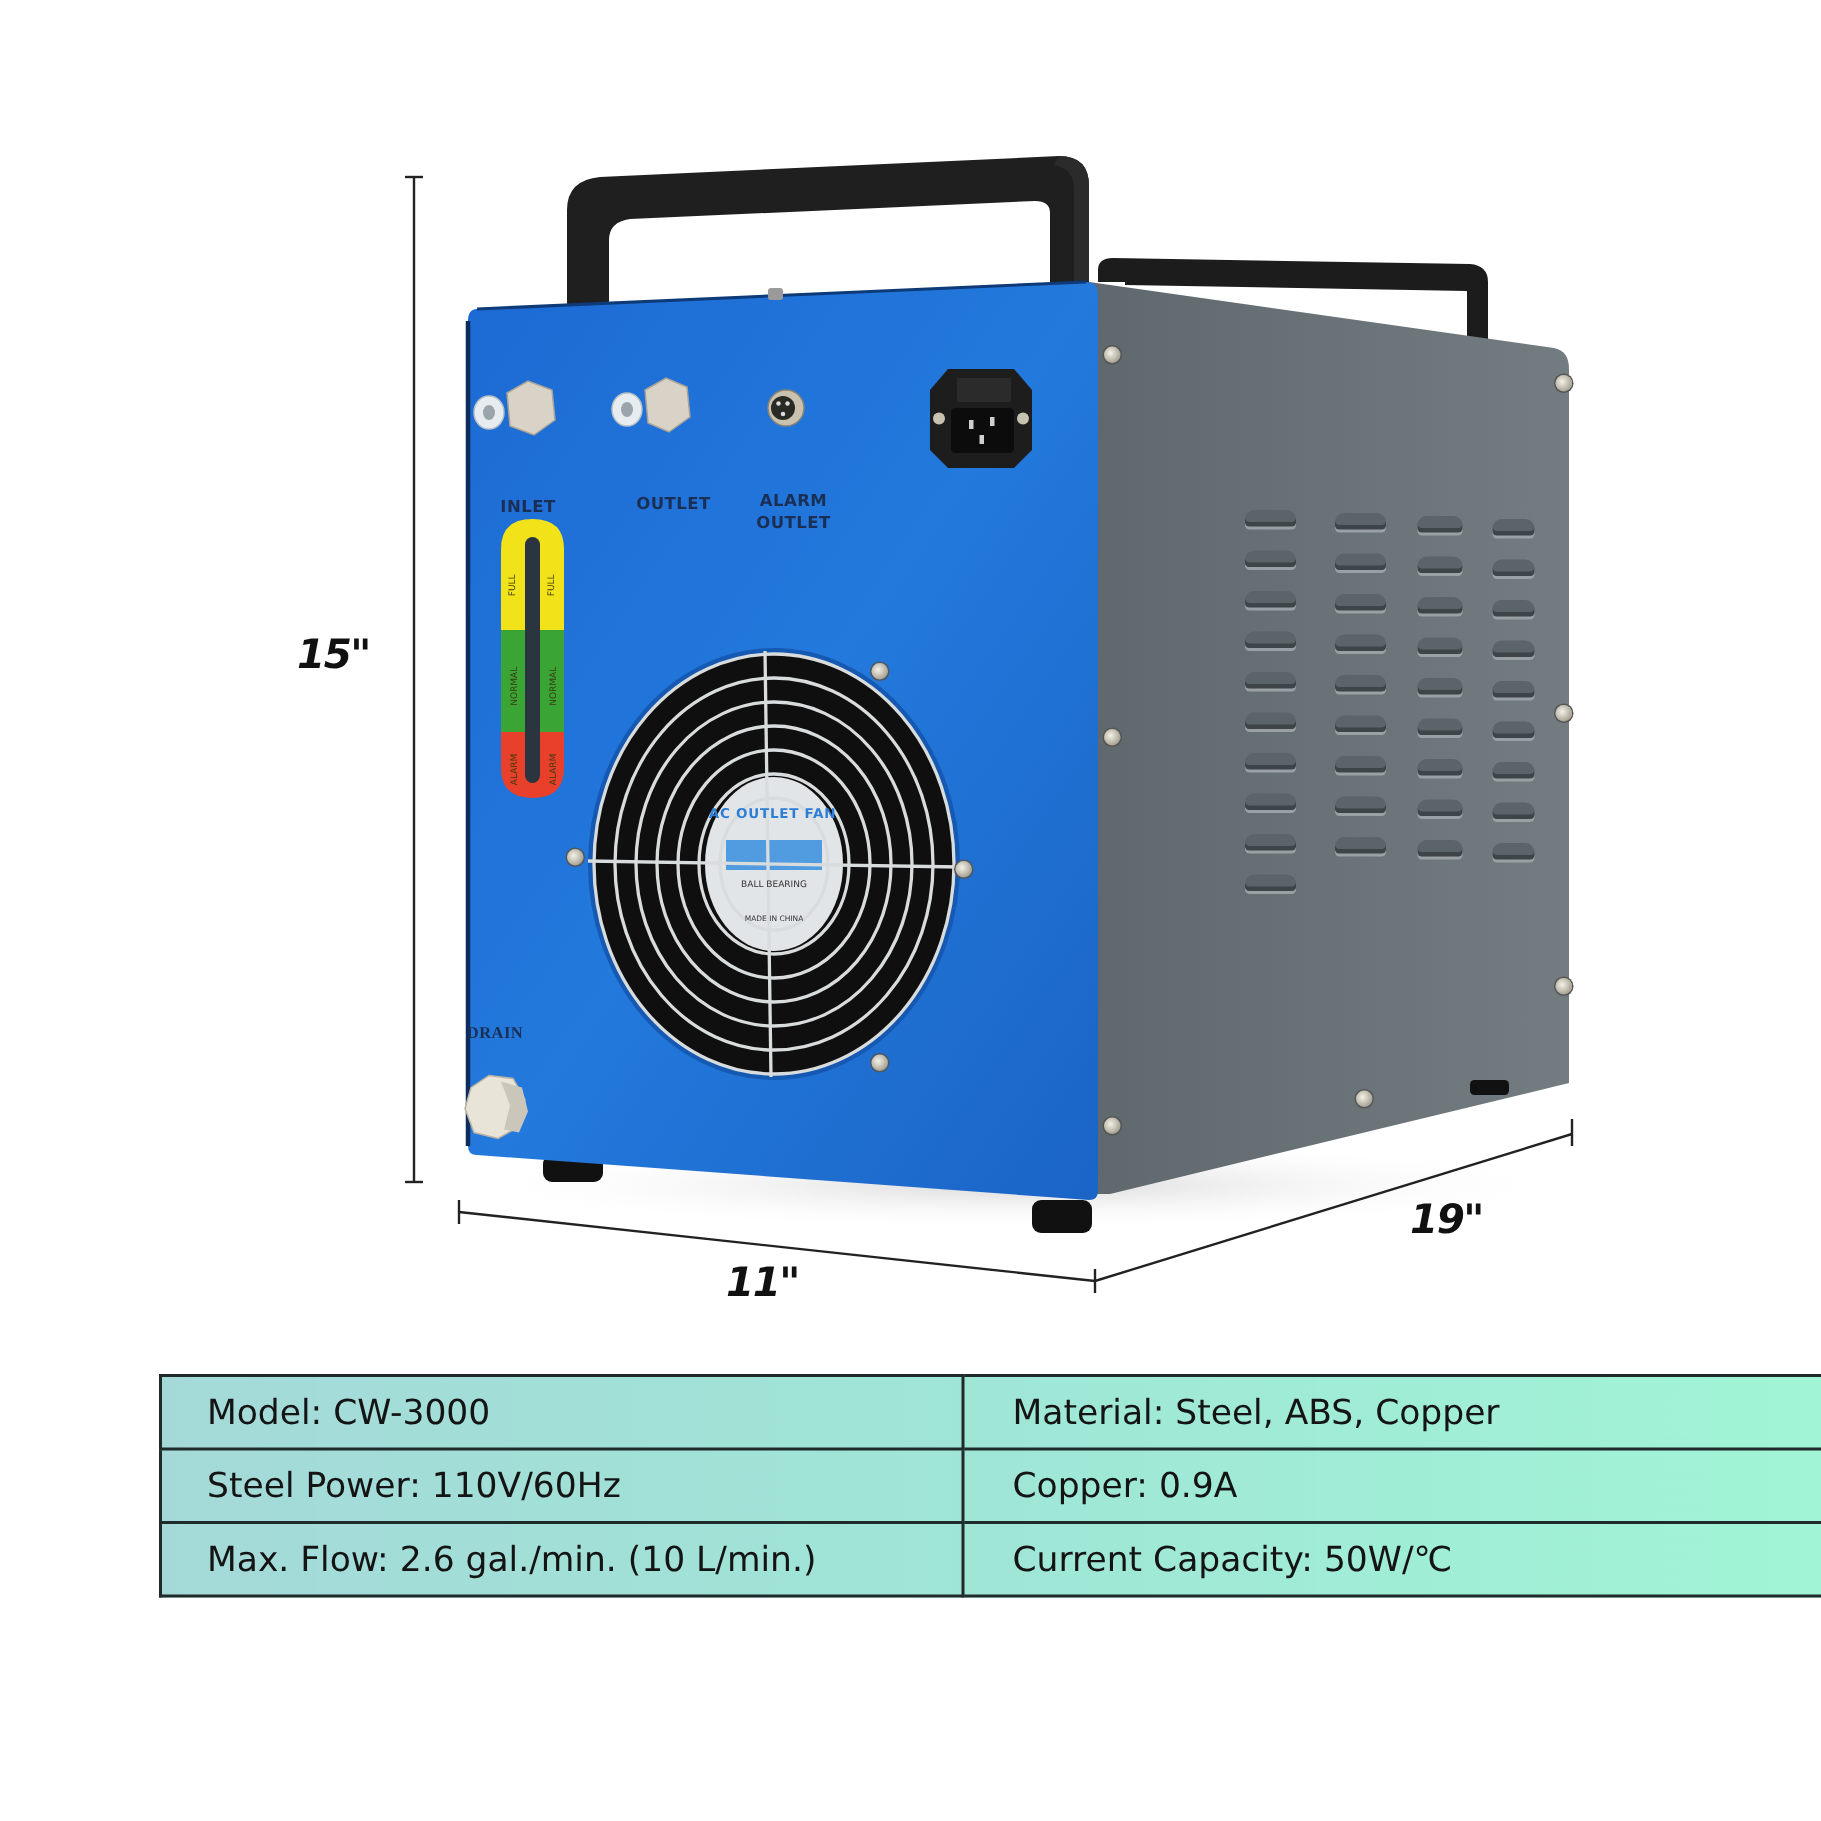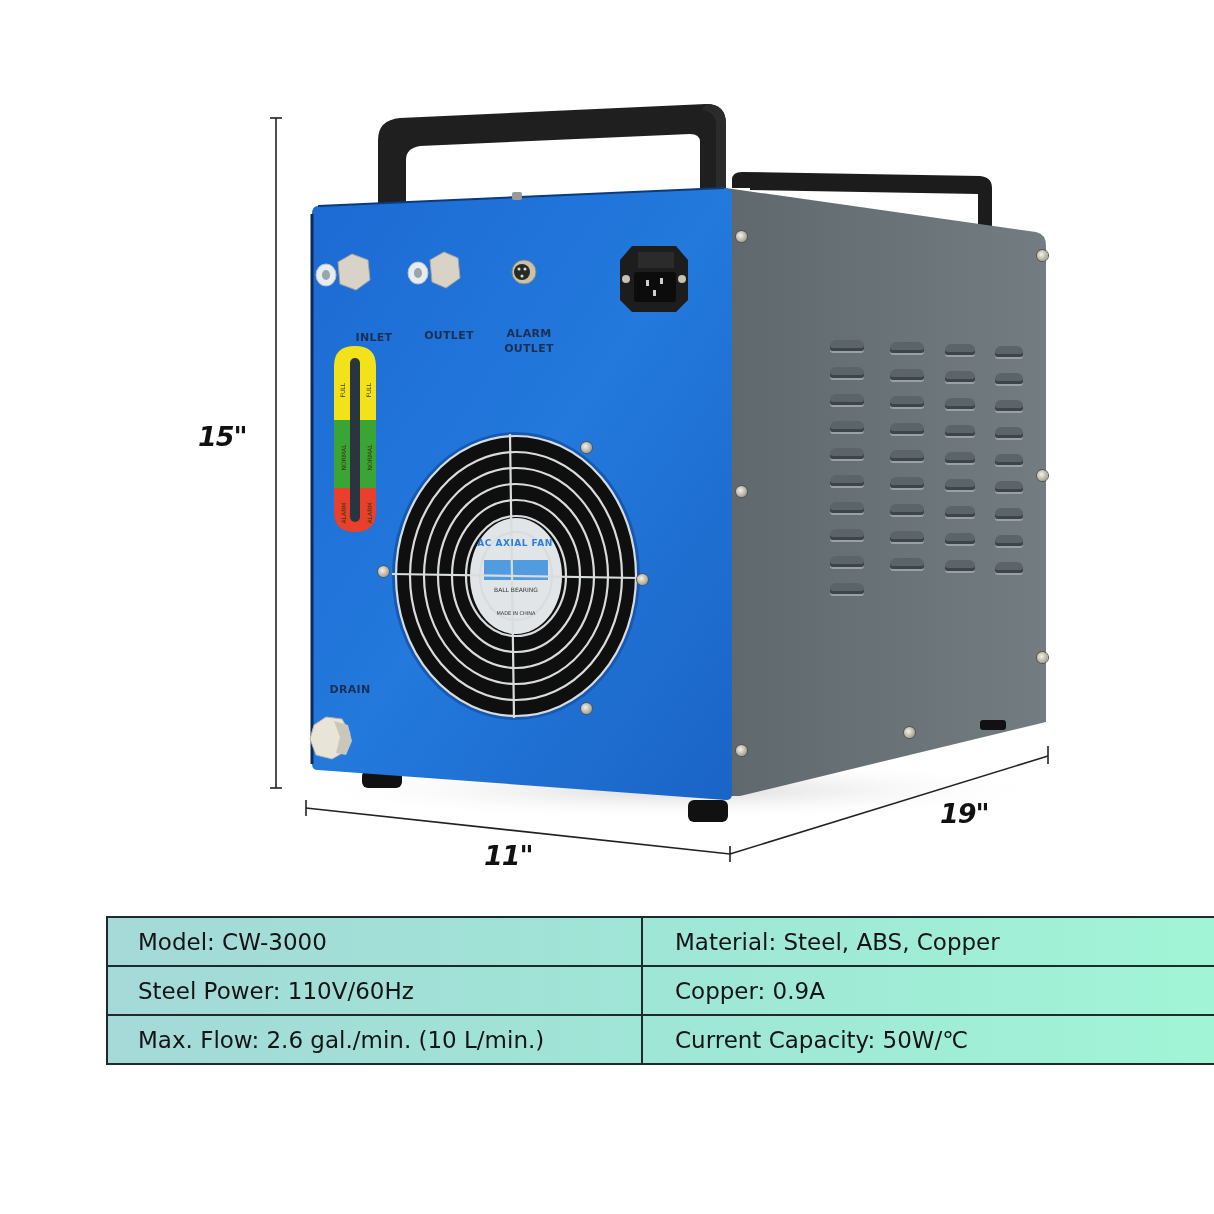--- a/index.html
+++ b/index.html
@@ -153,36 +153,36 @@
       <div class="vent" style="left:995px;top:373px;width:28px"></div>
       <div class="vent" style="left:995px;top:400px;width:28px"></div>
       <div class="vent" style="left:995px;top:427px;width:28px"></div>
       <div class="vent" style="left:995px;top:454px;width:28px"></div>
       <div class="vent" style="left:995px;top:481px;width:28px"></div>
       <div class="vent" style="left:995px;top:508px;width:28px"></div>
       <div class="vent" style="left:995px;top:535px;width:28px"></div>
       <div class="vent" style="left:995px;top:562px;width:28px"></div>
   </div>
 
-  <div class="panel-label" style="left:346px;top:330px;width:56px;">INLET</div>
+  <div class="panel-label" style="left:324px;top:330px;width:56px;">INLET</div>
   <div class="panel-label" style="left:418px;top:328px;width:62px;">OUTLET</div>
   <div class="panel-label" style="left:496px;top:326px;width:66px;">
     <div>ALARM</div>
     <div>OUTLET</div>
   </div>
-  <div class="panel-label" style="left:324px;top:682px;width:52px;">DRAIN</div>
+  <div class="panel-label" style="left:304px;top:682px;width:52px;font-family:Liberation Serif, serif;">DRAIN</div>
 
   <div class="gauge-text" style="left:330px;top:382px;width:24px;">FULL</div>
   <div class="gauge-text" style="left:356px;top:382px;width:24px;">FULL</div>
   <div class="gauge-text" style="left:326px;top:450px;width:34px;">NORMAL</div>
   <div class="gauge-text" style="left:352px;top:450px;width:34px;">NORMAL</div>
   <div class="gauge-text" style="left:328px;top:505px;width:30px;">ALARM</div>
   <div class="gauge-text" style="left:354px;top:505px;width:30px;">ALARM</div>
 
-  <div class="abs" style="left:470px;top:538px;width:90px;text-align:center;font-size:9px;color:#2d7ed6;font-weight:bold;letter-spacing:0.5px;">AC AXIAL FAN</div>
+  <div class="abs" style="left:470px;top:538px;width:90px;text-align:center;font-size:9px;color:#2d7ed6;font-weight:bold;letter-spacing:0.5px;">AC OUTLET FAN</div>
   <div class="abs" style="left:476px;top:586px;width:80px;text-align:center;font-size:6px;color:#333;">BALL BEARING</div>
   <div class="abs" style="left:486px;top:610px;width:60px;text-align:center;font-size:5px;color:#333;">MADE IN CHINA</div>
 
   <div class="abs" style="left:308px;top:715px;width:40px;height:44px;">
     <svg width="50" height="46">
         <polygon points="6,10 18,2 34,4 42,18 38,36 24,44 8,40 2,24" fill="#e9e4d8" stroke="#b9b3a4"></polygon>
         <polygon points="26,6 40,10 44,26 38,40 28,38 32,22" fill="#cbc6ba"></polygon>
       </svg>
   </div>
 

